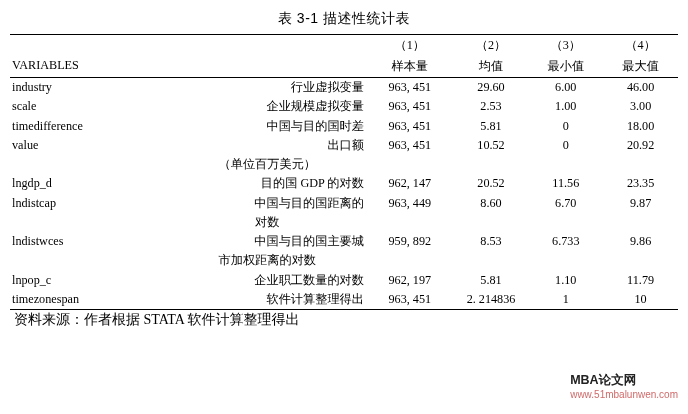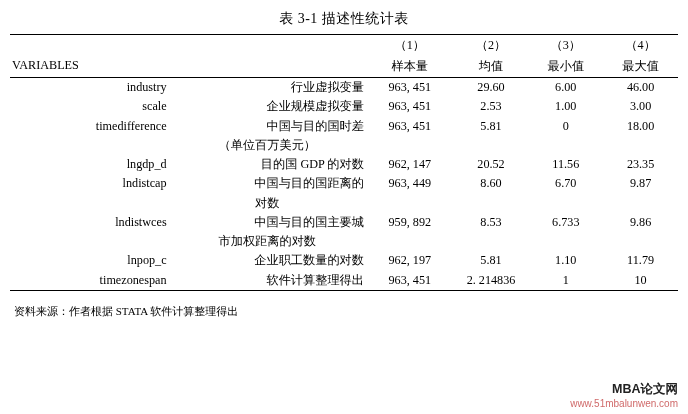--- a/index.html
+++ b/index.html
@@ -17,21 +17,21 @@
   .page {
     position: relative;
     width: 688px;
     height: 414px;
     box-sizing: border-box;
     padding: 8px 10px 0 10px;
   }
   .title {
     text-align: center;
     font-size: 14px;
-    font-family: Liberation Serif, serif;
+    font-family: Liberation Sans, sans-serif;
     letter-spacing: 0.5px;
     margin: 2px 0 6px 0;
   }
   table.stats {
     width: 100%;
     border-collapse: collapse;
     font-size: 12.2px;
     table-layout: fixed;
   }
   table.stats td, table.stats th {
@@ -60,35 +60,34 @@
     padding-bottom: 4px;
     margin-top: 32px;
   }
   tbody tr td {
     padding-top: 3px;
     padding-bottom: 3px;
     line-height: 1.25;
   }
   .varname {
     font-family: "Liberation Serif", serif;
-    text-align: right;
   }
   .cont-desc {
     text-align: center;
   }
   .note {
-    margin-top: 13px;
-    font-size: 11px;
+    margin-top: 1px;
+    font-size: 14px;
     padding-left: 4px;
   }
   .footer {
     position: absolute;
     right: 10px;
-    bottom: 4px;
-    text-align: right;
+    bottom: 13px;
+    text-align: left;
     line-height: 1.25;
   }
   .footer .brand {
     font-family: "Liberation Sans", sans-serif;
     font-weight: bold;
     font-size: 12.5px;
     color: #222;
   }
   .footer .url {
     font-family: "Liberation Sans", sans-serif;
@@ -145,20 +144,28 @@
       <tr>
         <td class="col-var varname">timedifference</td>
         <td class="col-desc">中国与目的国时差</td>
         <td class="col-n">963, 451</td>
         <td class="col-mean">5.81</td>
         <td class="col-min">0</td>
         <td class="col-max">18.00</td>
       </tr>
 
       <tr>
+        <td class="col-var varname">value</td>
+        <td class="col-desc">出口额</td>
+        <td class="col-n">963, 451</td>
+        <td class="col-mean">10.52</td>
+        <td class="col-min">0</td>
+        <td class="col-max">20.92</td>
+      </tr>
+      <tr>
         <td class="col-var"></td>
         <td class="col-desc cont-desc">（单位百万美元）</td>
         <td class="col-n"></td>
         <td class="col-mean"></td>
         <td class="col-min"></td>
         <td class="col-max"></td>
       </tr>
 
 
       <tr>

